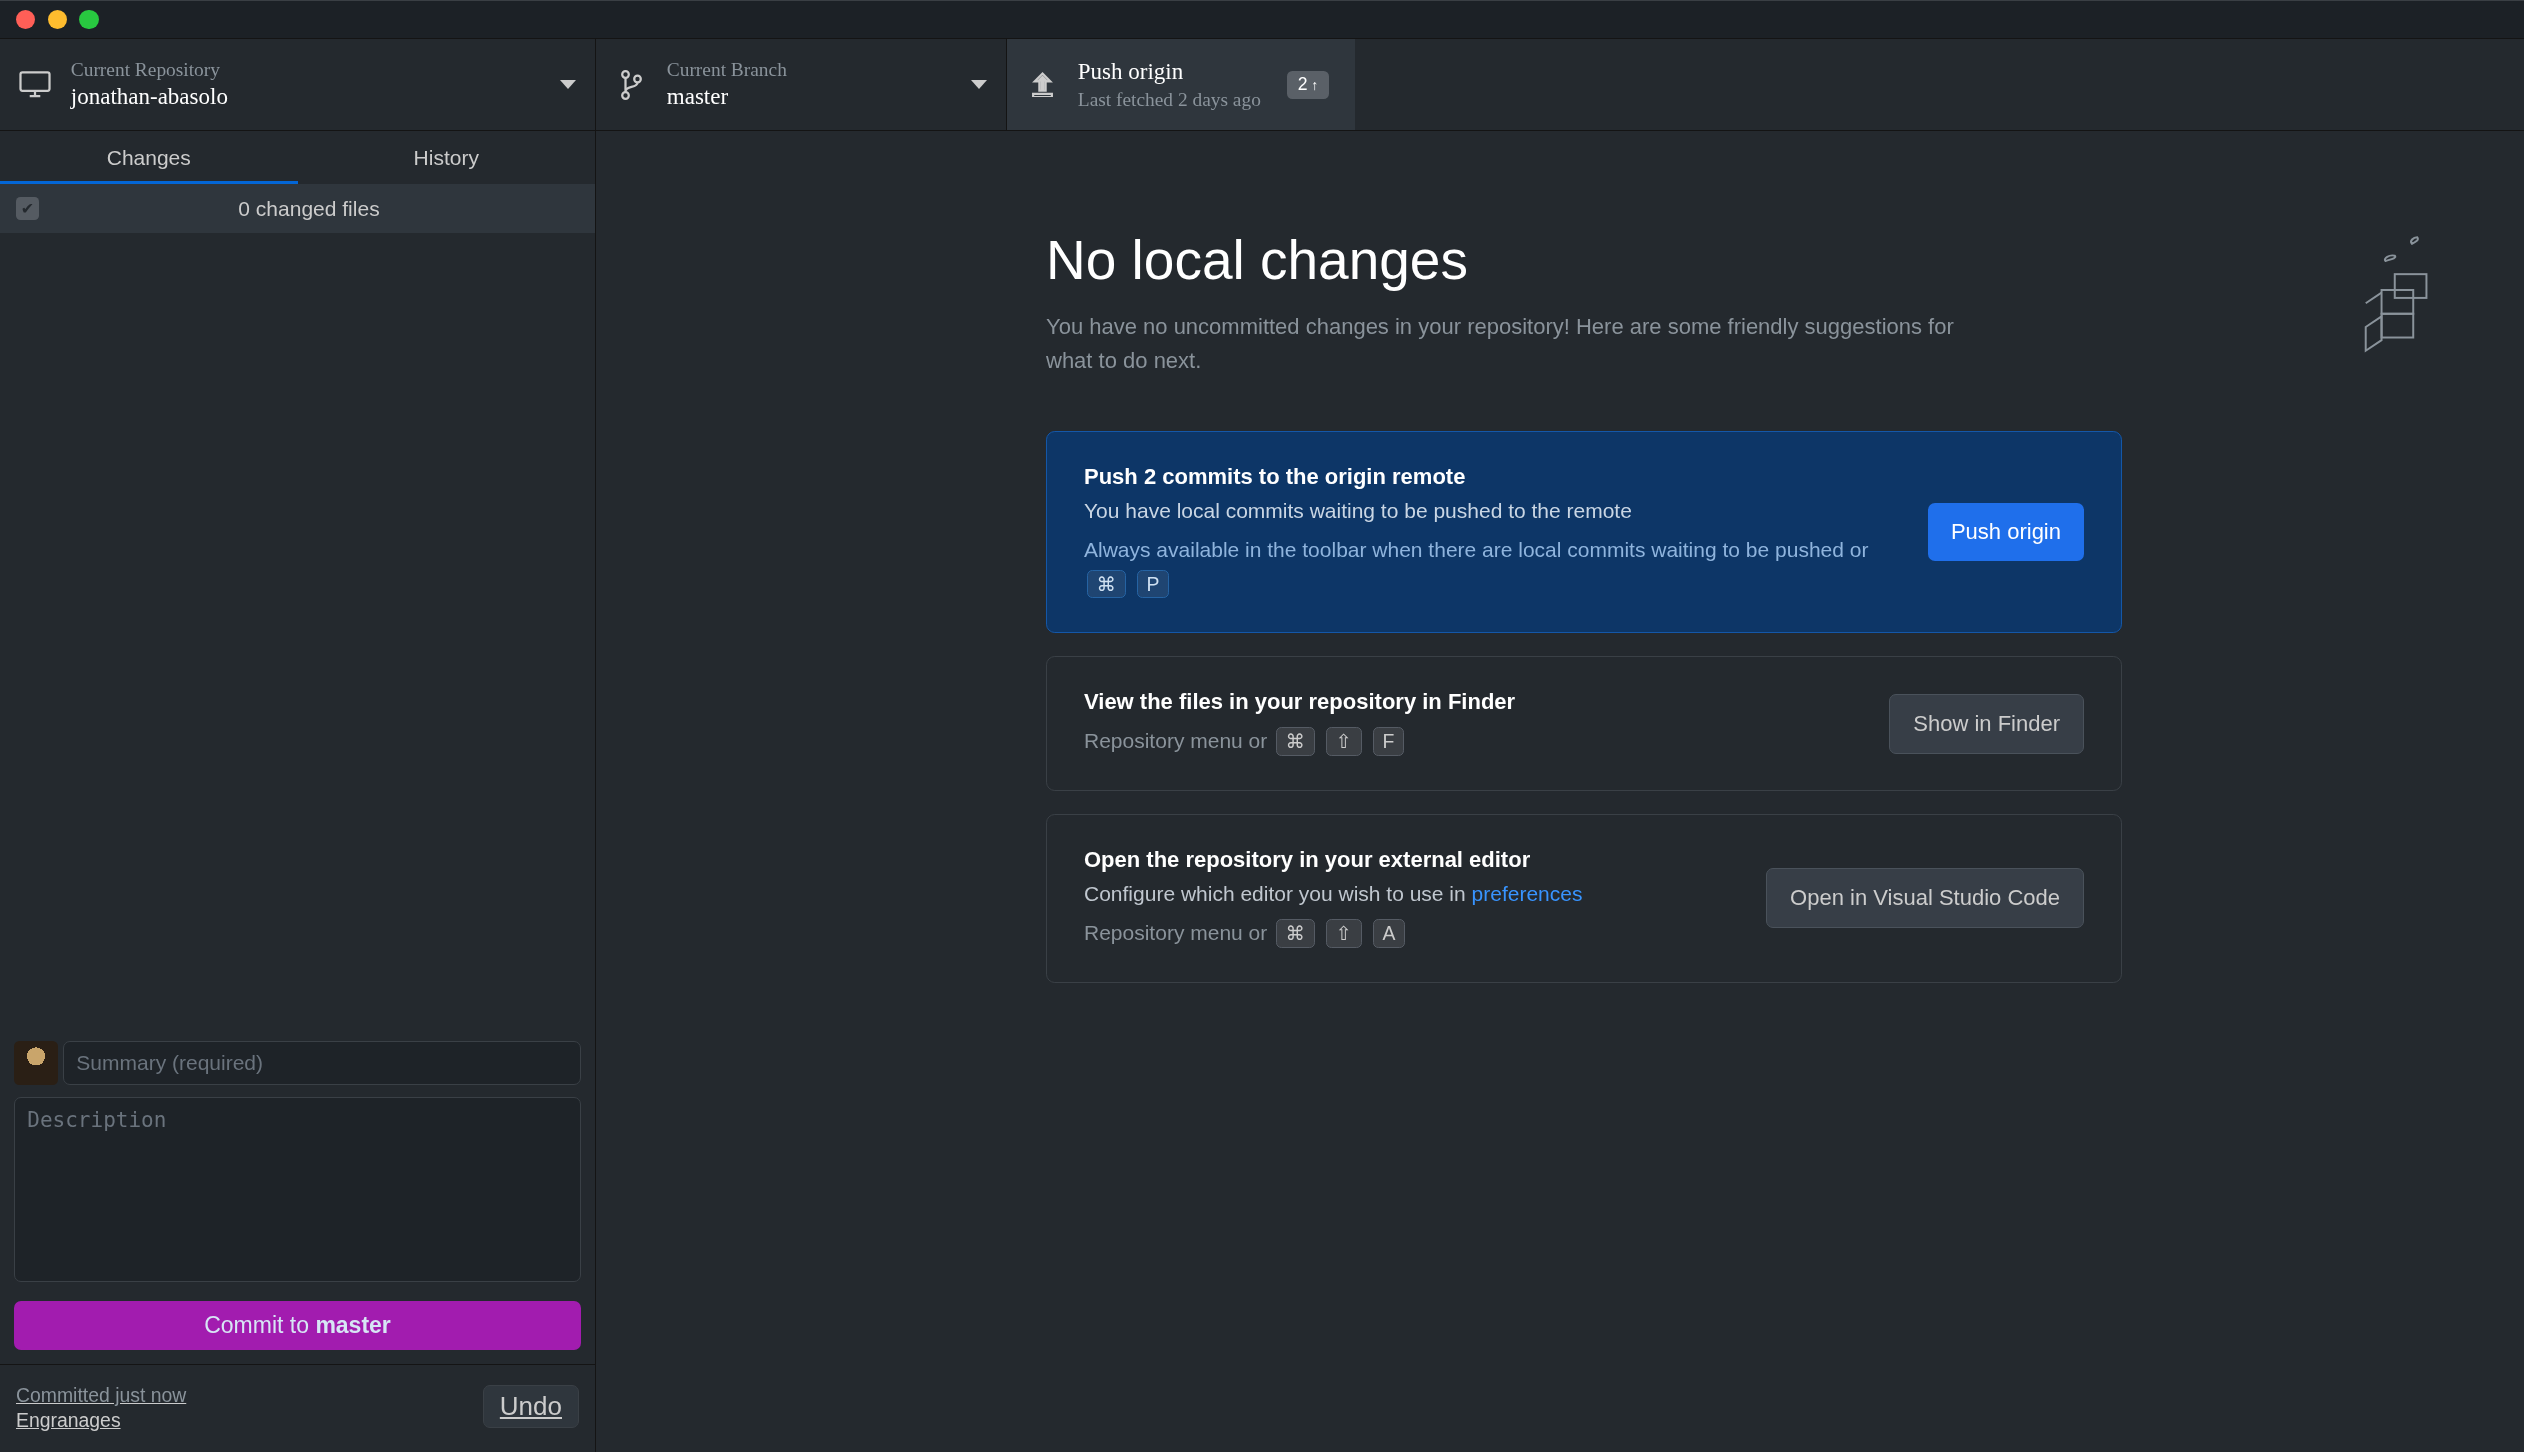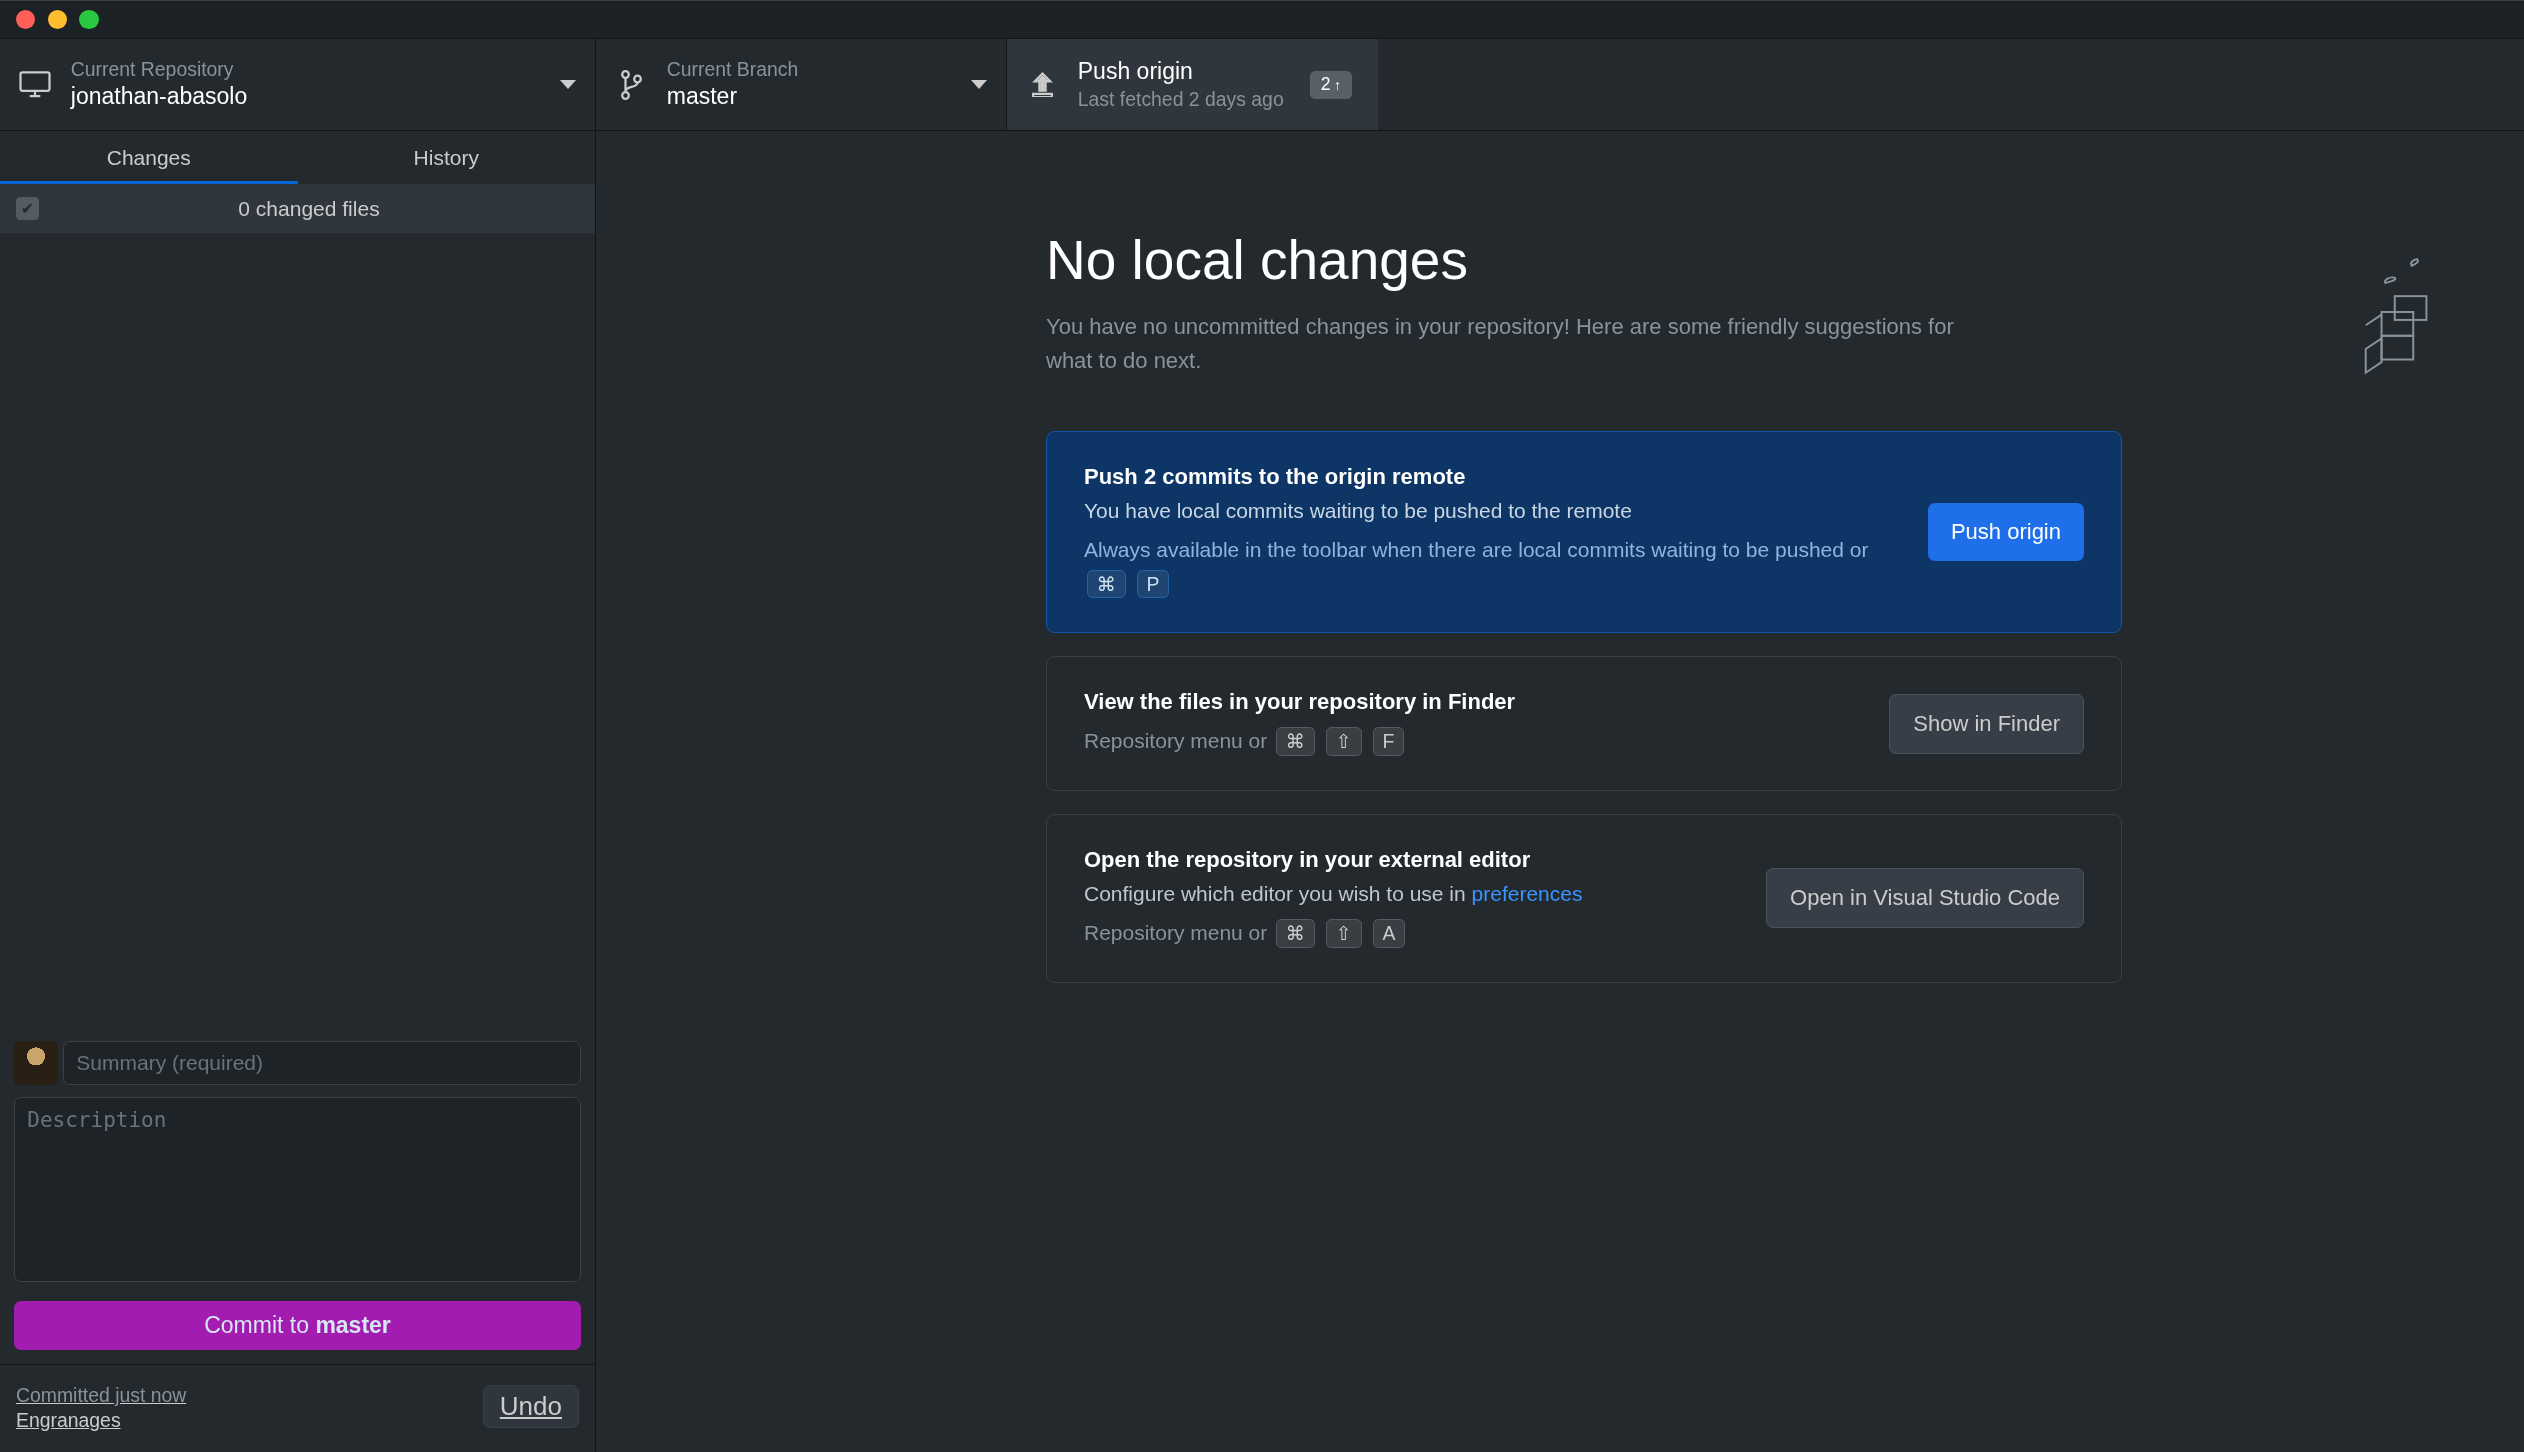--- a/index.html
+++ b/index.html
@@ -41,21 +41,21 @@
     align-items: center;
     padding: 0 19.4px;
     border-right: 1.8px solid #141414;
     position: relative;
     cursor: default;
   }
   .toolbar-section.repo { width: 596px; }
   .toolbar-section.branch { width: 411px; }
   .toolbar-section.push { background: #2f363d; border-right: none; padding-right: 26.4px;}
   .toolbar-icon { width: 32px; margin-right: 19.4px; color: #ccc; display:flex; justify-content:center;}
-  .toolbar-text { flex: 1; }
+  .toolbar-text { flex: 1; font-family: Liberation Serif, serif; }
   .toolbar-label { color: #8a939b; font-size: 19.4px; line-height: 1.3;}
   .toolbar-value { color: #fff; font-size: 23px; font-weight: 500; line-height:1.3;}
   .dropdown-caret { width: 0; height: 0; border-left: 8px solid transparent; border-right: 8px solid transparent; border-top: 9.7px solid #ccc; margin-left:8.8px;}
   .toolbar .badge {
     background: #5a6067;
     color: #fff;
     font-size: 17.6px;
     padding: 3.5px 10.6px;
     border-radius: 5.3px;
     margin-left: 26.4px;
@@ -85,21 +85,21 @@
   .commit-btn{ width:100%; height:49px; margin-top:14px; background:#a21caf; color:#d7e6f5; border:none; border-radius:7px; font-size:23px; cursor:default;}
   .commit-btn strong{ font-weight:700;}
   .undo-bar{ display:flex; align-items:center; padding: 16px 16px 21px; border-top:1.8px solid #141414;text-decoration:underline;}
   .undo-text{ flex:1;}
   .undo-text .l1{ color:#8a939b; font-size:19.4px; line-height:1.45;}
   .undo-text .l2{ color:#ccc; font-size:19.4px;}
   .undo-btn{ background:#2f363d; border:1.8px solid #3a4046; color:#ccc; font-size:26px; padding:5.3px 16px; border-radius:7px;}
   
   
   .content{ flex:1; padding: 97px 79px 0 450px; position:relative;}
-  .hero-row{ display:flex; align-items:flex-end; gap:35px; margin-bottom:53px;}
+  .hero-row{ display:flex; align-items:center; gap:35px; margin-bottom:53px;}
   .hero-text{ flex:1;}
   .hero-title{ color:#fff; font-size:55px; font-weight:400; margin-bottom:17.6px;}
   .hero-sub{ color:#8a939b; font-size:22px; line-height:1.55; max-width:934px;}
   .illus{ width:132px; height:132px; color:#8a939b; flex-shrink:0; margin-top:-26.4px; margin-right:8.8px;}
   
   .card{ border:1.8px solid #3a4046; border-radius:8.8px; padding:32px 37px; margin-bottom:23px; display:flex; align-items:center; gap:40px; max-width:1076px;}
   .card.primary{ background:#0d3667; border-color:#1457a8;}
   .card-text{ flex:1;}
   .card-title{ color:#fff; font-size:22px; font-weight:600; margin-bottom:8.8px;}
   .card-line{ color:#c0c7cf; font-size:21px; margin-bottom:10.6px;}

